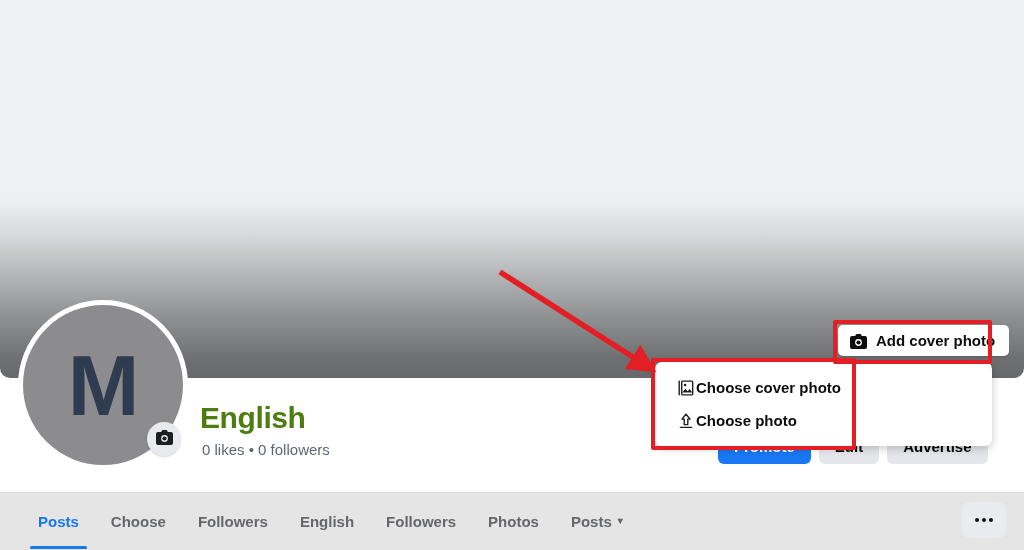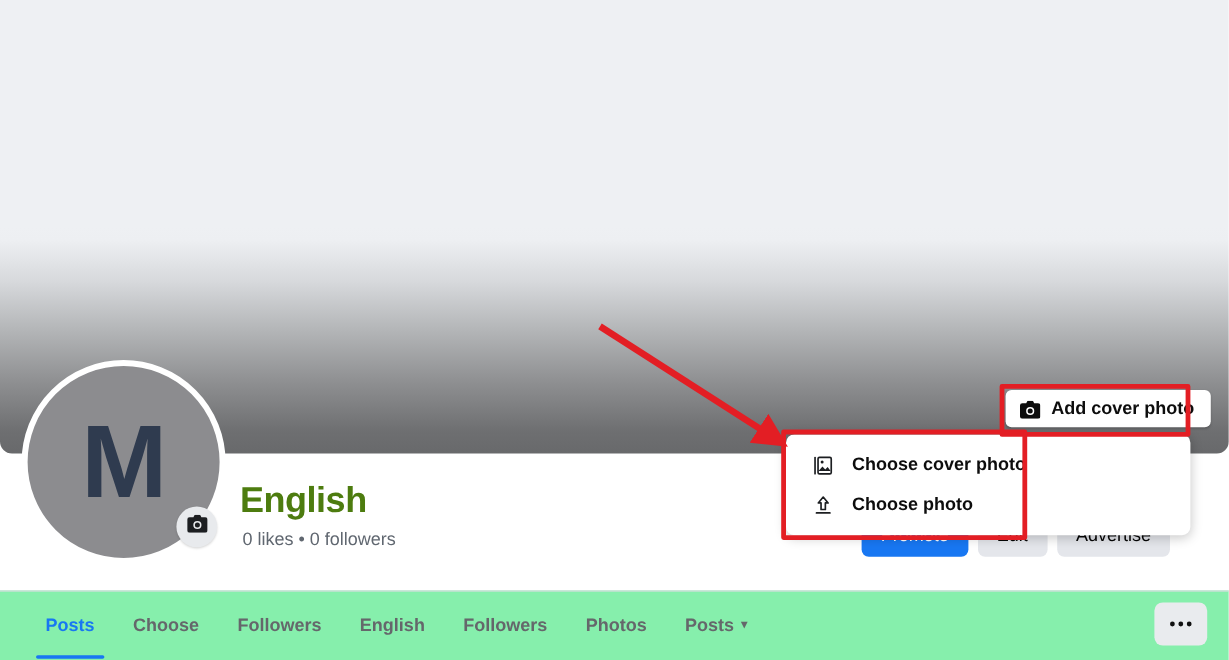--- a/index.html
+++ b/index.html
@@ -42,21 +42,21 @@
 
   
   .dropdown-panel {
     position:absolute; left:655px; top:362px;
     width:337px; height:84px;
     background:#ffffff; border-radius:7px; z-index:7;
     box-shadow:0 2px 10px rgba(0,0,0,.22);
   }
   .menu-list { position:absolute; left:0; top:0; width:205px; padding:9px 0; }
   .menu-item {
-    display:flex; align-items:center; gap:14px;
+    display:flex; align-items:center; 
     height:33px; padding:0 0 0 21px;
     font-size:15px; font-weight:bold; color:#0d0d0d; white-space:nowrap;
   }
   .menu-item svg { display:block; flex:0 0 auto; }
 
   
   .anno-box-menu {
     position:absolute; left:651px; top:358px;
     width:205px; height:92px;
     border:4px solid #e31e24; border-radius:2px; z-index:10;
@@ -91,29 +91,29 @@
   .page-stats {
     position:absolute; left:202px; top:441px;
     font-size:15px; color:#606770;
   }
 
   
   .actions { position:absolute; left:718px; top:428px; display:flex; gap:8px; z-index:3; }
   .btn {
     display:flex; align-items:center; justify-content:flex-start; gap:7px;
     height:36px; padding:0 16px; border-radius:6px;
-    font-size:15px; font-weight:normal; white-space:nowrap;
+    font-size:15px; font-weight:bold; white-space:nowrap;
   }
   .btn-primary { background:#1877f2; color:#ffffff; }
   .btn-secondary { background:#e4e6eb; color:#050505; }
 
   
   .tabbar {
     position:absolute; left:0; top:492px; width:1024px; height:58px;
-    background:#86efac; border-top:1px solid #dadde1;
+    background:#e5e5e5; border-top:1px solid #dadde1;
   }
   .tabs { position:absolute; left:22px; top:0; display:flex; align-items:center; height:56px; }
   .tab {
     position:relative; display:flex; align-items:center; gap:6px;
     height:56px; padding:0 16px;
     font-size:15px; font-weight:bold; color:#65676b; white-space:nowrap;
   }
   .tab.active { color:#1877f2; }
   .tab.active::after {
     content:""; position:absolute; left:8px; right:8px; bottom:0;

